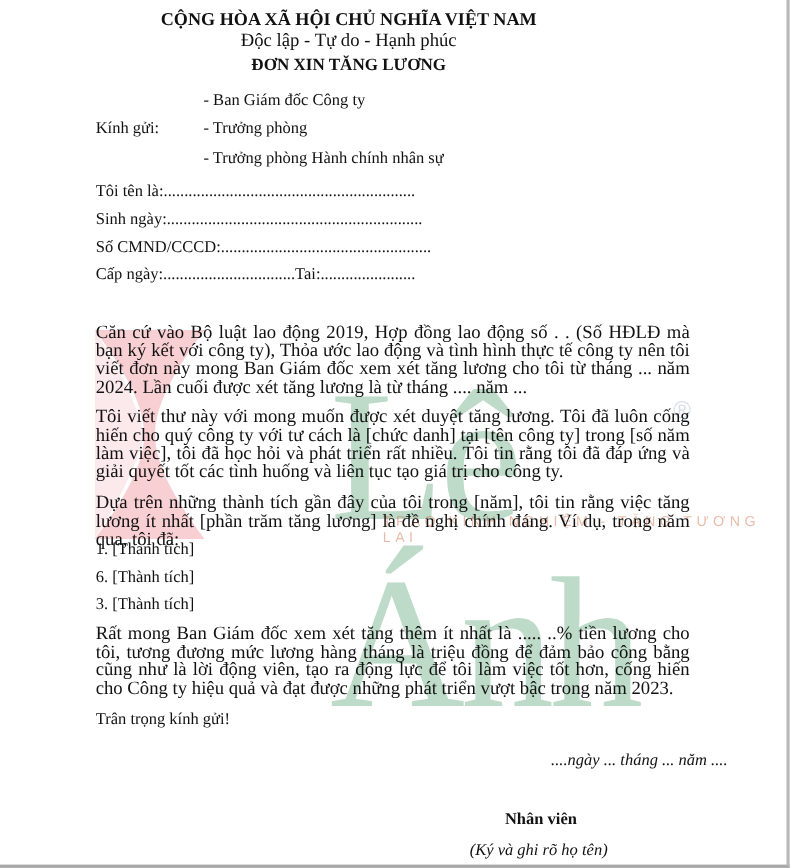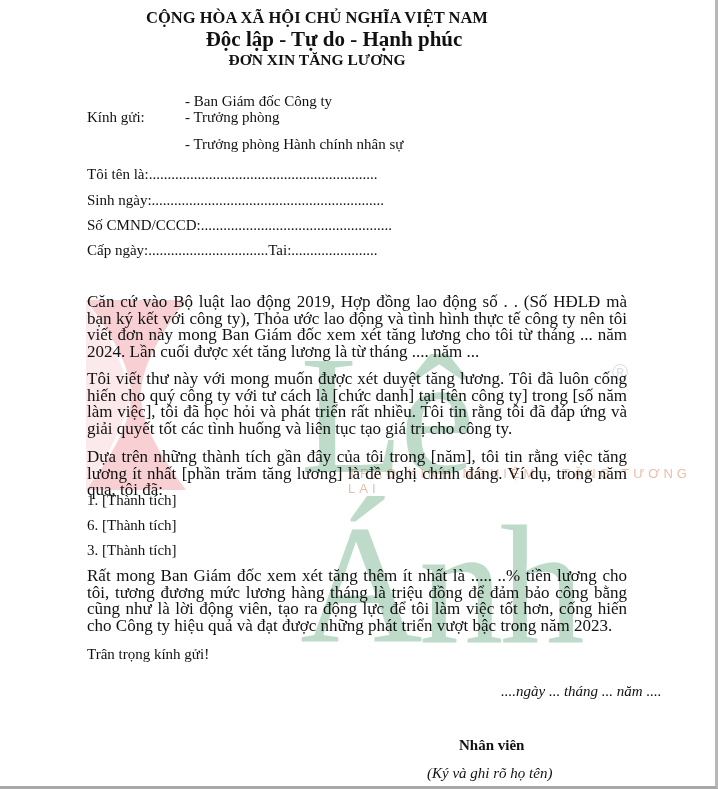--- a/index.html
+++ b/index.html
@@ -32,21 +32,21 @@
     }
     .wm-tag {
       left: 348px; top: 466px; font-size: 13px; letter-spacing: 4px;
       color: #c2410c; opacity: 0.35;
       font-family: "Liberation Sans", sans-serif;
     }
 
     .abs { position: absolute; white-space: nowrap; }
     .center { left: 0; width: 634px; text-align: center; }
     .h1 { top: 8px; font-size: 16.5px; font-weight: bold; }
-    .h2 { top: 27px; font-size: 21px; font-weight: bold; padding-left: 17px; }
+    .h2 { top: 27px; font-size: 17px; font-weight: normal; }
     .h3 { top: 51px; font-size: 15.5px; font-weight: bold; }
 
     .txt { font-size: 15px; }
     .para {
       position: absolute; left: 87px; width: 540px;
       font-size: 17px; line-height: 16.5px; text-align: justify;
     }
     .it { font-style: italic; }
     .bold { font-weight: bold; margin-top: 12px; }
   </style>
@@ -61,21 +61,21 @@
   </svg>
   <div class="wm wm-text">Lê Ánh</div>
   <div class="wm wm-reg">®</div>
   <div class="wm wm-tag">TRAO KINH NGHIỆM - TẶNG TƯƠNG LAI</div>
 
   <div class="abs center h1">CỘNG HÒA XÃ HỘI CHỦ NGHĨA VIỆT NAM</div>
   <div class="abs center h2">Độc lập - Tự do - Hạnh phúc</div>
   <div class="abs center h3">ĐƠN XIN TĂNG LƯƠNG</div>
 
   <div class="abs txt" style="left:87px; top:109px;">Kính gửi:</div>
-  <div class="abs txt" style="left:185px; top:83px;margin-top:10px;">- Ban Giám đốc Công ty</div>
+  <div class="abs txt" style="left:185px; top:83px;">- Ban Giám đốc Công ty</div>
   <div class="abs txt" style="left:185px; top:109px;">- Trưởng phòng</div>
   <div class="abs txt" style="left:185px; top:136px;">- Trưởng phòng Hành chính nhân sự</div>
 
   <div class="abs txt" style="left:87px; top:166px;">Tôi tên là:.............................................................</div>
   <div class="abs txt" style="left:87px; top:192px;">Sinh ngày:..............................................................</div>
   <div class="abs txt" style="left:87px; top:217px;">Số CMND/CCCD:...................................................</div>
   <div class="abs txt" style="left:87px; top:242px;">Cấp ngày:................................Tai:.......................</div>
 
   <div class="para" style="top:294px;">Căn cứ vào Bộ luật lao động 2019, Hợp đồng lao động số . . (Số HĐLĐ mà bạn ký kết với công ty), Thỏa ước lao động và tình hình thực tế công ty nên tôi viết đơn này mong Ban Giám đốc xem xét tăng lương cho tôi từ tháng ... năm 2024. Lần cuối được xét tăng lương là từ tháng .... năm ...</div>
   <div class="para" style="top:371px;">Tôi viết thư này với mong muốn được xét duyệt tăng lương. Tôi đã luôn cống hiến cho quý công ty với tư cách là [chức danh] tại [tên công ty] trong [số năm làm việc], tôi đã học hỏi và phát triển rất nhiều. Tôi tin rằng tôi đã đáp ứng và giải quyết tốt các tình huống và liên tục tạo giá trị cho công ty.</div>

